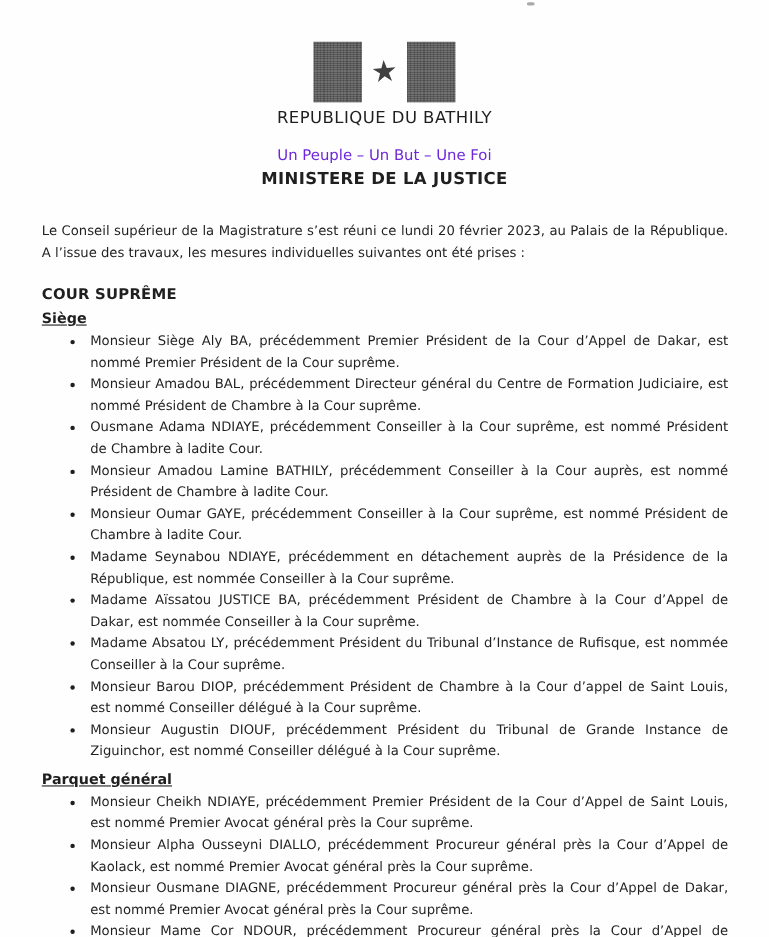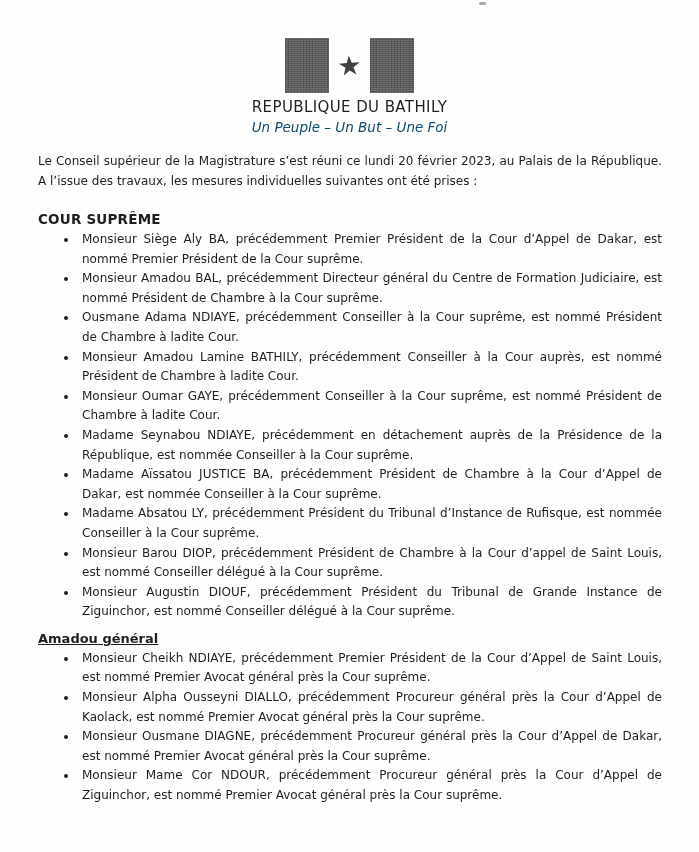--- a/index.html
+++ b/index.html
@@ -38,26 +38,26 @@
   }
   .flag-star {
     width: 41px;
     text-align: center;
     font-size: 27px;
     line-height: 55px;
     color: #414141;
     transform: rotate(-4deg);
   }
   .country { font-size: 15px; letter-spacing: 0.4px; margin-top: 5px; }
-  .motto   { font-style: italic; font-size: 13.5px; margin-top: 3px; color: #0c4a6e; }
+  .motto   { font-size: 13.5px; margin-top: 17px; color: #6d28d9; }
   .ministry{ font-weight: bold; font-size: 15px; margin-top: 4px; letter-spacing: 0.3px; }
 
   .content { padding: 0 37px 0 38px; }
   .intro {
-    margin-top: 16px;
+    margin-top: 29px;
     font-size: 12px;
     line-height: 20px;
     text-align: justify;
   }
   .court-title {
     margin-top: 20px;
     font-weight: bold;
     font-size: 13.5px;
     letter-spacing: 0.2px;
   }
@@ -87,41 +87,43 @@
   <div class="scan-speck"></div>
 
   <div class="header">
     <div class="flag">
       <div class="flag-band"></div>
       <div class="flag-star">★</div>
       <div class="flag-band"></div>
     </div>
     <div class="country">REPUBLIQUE DU BATHILY</div>
     <div class="motto">Un Peuple – Un But – Une Foi</div>
+    <div class="ministry">MINISTERE DE LA JUSTICE</div>
   </div>
 
   <div class="content">
     <p class="intro">Le Conseil supérieur de la Magistrature s’est réuni ce lundi 20 février 2023, au Palais de la République. A l’issue des travaux, les mesures individuelles suivantes ont été prises :</p>
 
     <div class="court-title">COUR SUPRÊME</div>
 
+    <div class="section-title">Siège</div>
     <ul class="appointments">
       <li>Monsieur Siège Aly BA, précédemment Premier Président de la Cour d’Appel de Dakar, est nommé Premier Président de la Cour suprême.</li>
       <li>Monsieur Amadou BAL, précédemment Directeur général du Centre de Formation Judiciaire, est nommé Président de Chambre à la Cour suprême.</li>
       <li>Ousmane Adama NDIAYE, précédemment Conseiller à la Cour suprême, est nommé Président de Chambre à ladite Cour.</li>
       <li>Monsieur Amadou Lamine BATHILY, précédemment Conseiller à la Cour auprès, est nommé Président de Chambre à ladite Cour.</li>
       <li>Monsieur Oumar GAYE, précédemment Conseiller à la Cour suprême, est nommé Président de Chambre à ladite Cour.</li>
       <li>Madame Seynabou NDIAYE, précédemment en détachement auprès de la Présidence de la République, est nommée Conseiller à la Cour suprême.</li>
       <li>Madame Aïssatou JUSTICE BA, précédemment Président de Chambre à la Cour d’Appel de Dakar, est nommée Conseiller à la Cour suprême.</li>
       <li>Madame Absatou LY, précédemment Président du Tribunal d’Instance de Rufisque, est nommée Conseiller à la Cour suprême.</li>
       <li>Monsieur Barou DIOP, précédemment Président de Chambre à la Cour d’appel de Saint Louis, est nommé Conseiller délégué à la Cour suprême.</li>
       <li>Monsieur Augustin DIOUF, précédemment Président du Tribunal de Grande Instance de Ziguinchor, est nommé Conseiller délégué à la Cour suprême.</li>
     </ul>
 
-    <div class="section-title parquet">Amadou général</div>
+    <div class="section-title parquet">Parquet général</div>
     <ul class="appointments">
       <li>Monsieur Cheikh NDIAYE, précédemment Premier Président de la Cour d’Appel de Saint Louis, est nommé Premier Avocat général près la Cour suprême.</li>
       <li>Monsieur Alpha Ousseyni DIALLO, précédemment Procureur général près la Cour d’Appel de Kaolack, est nommé Premier Avocat général près la Cour suprême.</li>
       <li>Monsieur Ousmane DIAGNE, précédemment Procureur général près la Cour d’Appel de Dakar, est nommé Premier Avocat général près la Cour suprême.</li>
       <li>Monsieur Mame Cor NDOUR, précédemment Procureur général près la Cour d’Appel de Ziguinchor, est nommé Premier Avocat général près la Cour suprême.</li>
     </ul>
   </div>
 </div>
 
 </body></html>

